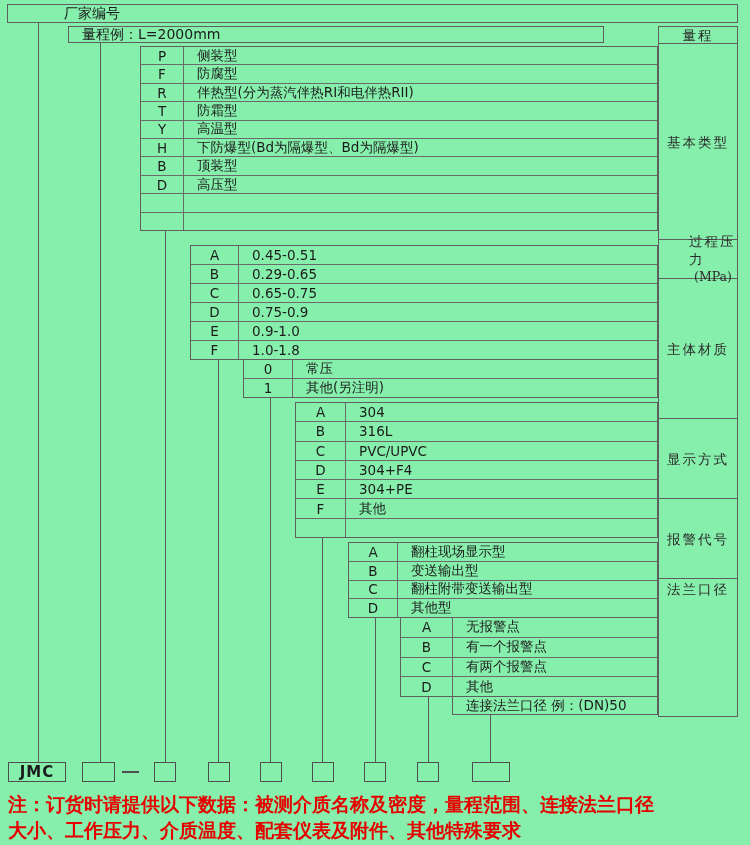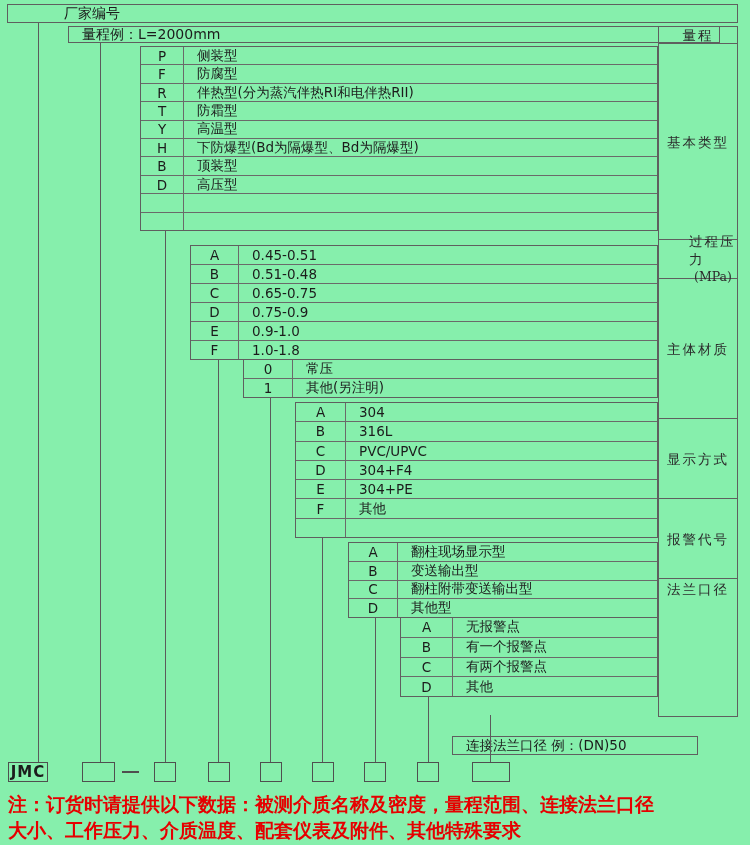--- a/index.html
+++ b/index.html
@@ -12,21 +12,21 @@
     width:750px;height:845px;
     background:#86efac;
     color:#1c1c1c;
     overflow:hidden;
   }
   .box{position:absolute;border:1px solid #5f5f5f;box-sizing:border-box;background:transparent;}
 
   
   .factory-box{left:7px;top:4px;width:731px;height:19px;display:flex;align-items:center;}
   .factory-box span{padding-left:56px;font-size:14px;}
-  .range-row{left:68px;top:26px;width:652px;height:17px;display:flex;align-items:center;}
+  .range-row{left:68px;top:26px;width:536px;height:17px;display:flex;align-items:center;}
   .range-row span{padding-left:13px;font-size:14px;}
 
   
   .tbl{position:absolute;border:1px solid #5f5f5f;box-sizing:border-box;display:flex;flex-direction:column;}
   .trow{flex:1;display:flex;border-bottom:1px solid #6a6a6a;min-height:0;}
   .trow:last-child{border-bottom:none;}
   .code{border-right:1px solid #6a6a6a;display:flex;align-items:center;justify-content:center;
         font-size:13.5px;flex:0 0 auto;box-sizing:border-box;}
   .desc{display:flex;align-items:center;padding-left:13px;font-size:13.5px;white-space:nowrap;}
 
@@ -35,21 +35,21 @@
   .t-density {left:190px;top:245px;width:468px;height:115px;}
   .t-density .code{width:48px;}
   .t-pressure{left:243px;top:359px;width:415px;height:39px;}
   .t-pressure .code{width:49px;}
   .t-material{left:295px;top:402px;width:363px;height:136px;}
   .t-material .code{width:50px;}
   .t-display {left:348px;top:542px;width:310px;height:76px;}
   .t-display .code{width:49px;}
   .t-alarm   {left:400px;top:617px;width:258px;height:80px;}
   .t-alarm   .code{width:52px;}
-  .flange-row{left:452px;top:736px;width:246px;height:19px;display:flex;align-items:center;}
+  .flange-row{left:452px;top:696px;width:206px;height:19px;display:flex;align-items:center;}
   .flange-row span{padding-left:13px;font-size:13.5px;white-space:nowrap;}
 
   
   .label-col{position:absolute;left:658px;top:26px;width:80px;height:691px;
              border:1px solid #5f5f5f;box-sizing:border-box;display:flex;flex-direction:column;}
   .lcell{border-bottom:1px solid #5f5f5f;box-sizing:border-box;display:flex;flex-direction:column;
          align-items:center;justify-content:center;
          font-family:"DejaVu Serif","Liberation Serif",serif;
          font-size:13.5px;letter-spacing:2px;color:#2b2b2b;line-height:18px;}
   .lcell:last-child{border-bottom:none;}
@@ -57,21 +57,21 @@
   .lc-range{height:17px;} .lc-basic{height:196px;} .lc-density{height:120px;}
   .lc-pressure{height:39px;padding-left:30px;} .lc-material{height:140px;} .lc-display{height:80px;}
   .lc-alarm{height:80px;} .lc-flange{height:19px;}
 
   
   .vline{position:absolute;width:1px;background:#5b5b5b;}
 
   
   .cbox{position:absolute;top:762px;height:20px;border:1px solid #4f4f4f;box-sizing:border-box;
         display:flex;align-items:center;justify-content:center;}
-  .jmc{left:8px;width:40px;font-weight:bold;font-size:15px;letter-spacing:1px;}
+  .jmc{left:8px;width:58px;font-weight:bold;font-size:15px;letter-spacing:1px;}
   .cb-range{left:82px;width:33px;}
   .cb-1{left:154px;width:22px;} .cb-2{left:208px;width:22px;} .cb-3{left:260px;width:22px;}
   .cb-4{left:312px;width:22px;} .cb-5{left:364px;width:22px;} .cb-6{left:417px;width:22px;}
   .cb-flange{left:472px;width:38px;}
   .dash{position:absolute;left:122px;top:771px;width:17px;height:2px;background:#4f4f4f;}
 
   
   .note{position:absolute;left:8px;top:791px;width:737px;
         font-size:19px;font-weight:bold;line-height:26px;color:#e60000;}
 </style>
@@ -130,21 +130,21 @@
       </div>
   </div>
 
   <div class="tbl t-density">
     <div class="trow">
         <div class="code">A</div>
         <div class="desc">0.45-0.51</div>
       </div>
     <div class="trow">
         <div class="code">B</div>
-        <div class="desc">0.51-0.48</div>
+        <div class="desc">0.29-0.65</div>
       </div>
     <div class="trow">
         <div class="code">C</div>
         <div class="desc">0.65-0.75</div>
       </div>
     <div class="trow">
         <div class="code">D</div>
         <div class="desc">0.75-0.9</div>
       </div>
     <div class="trow">

